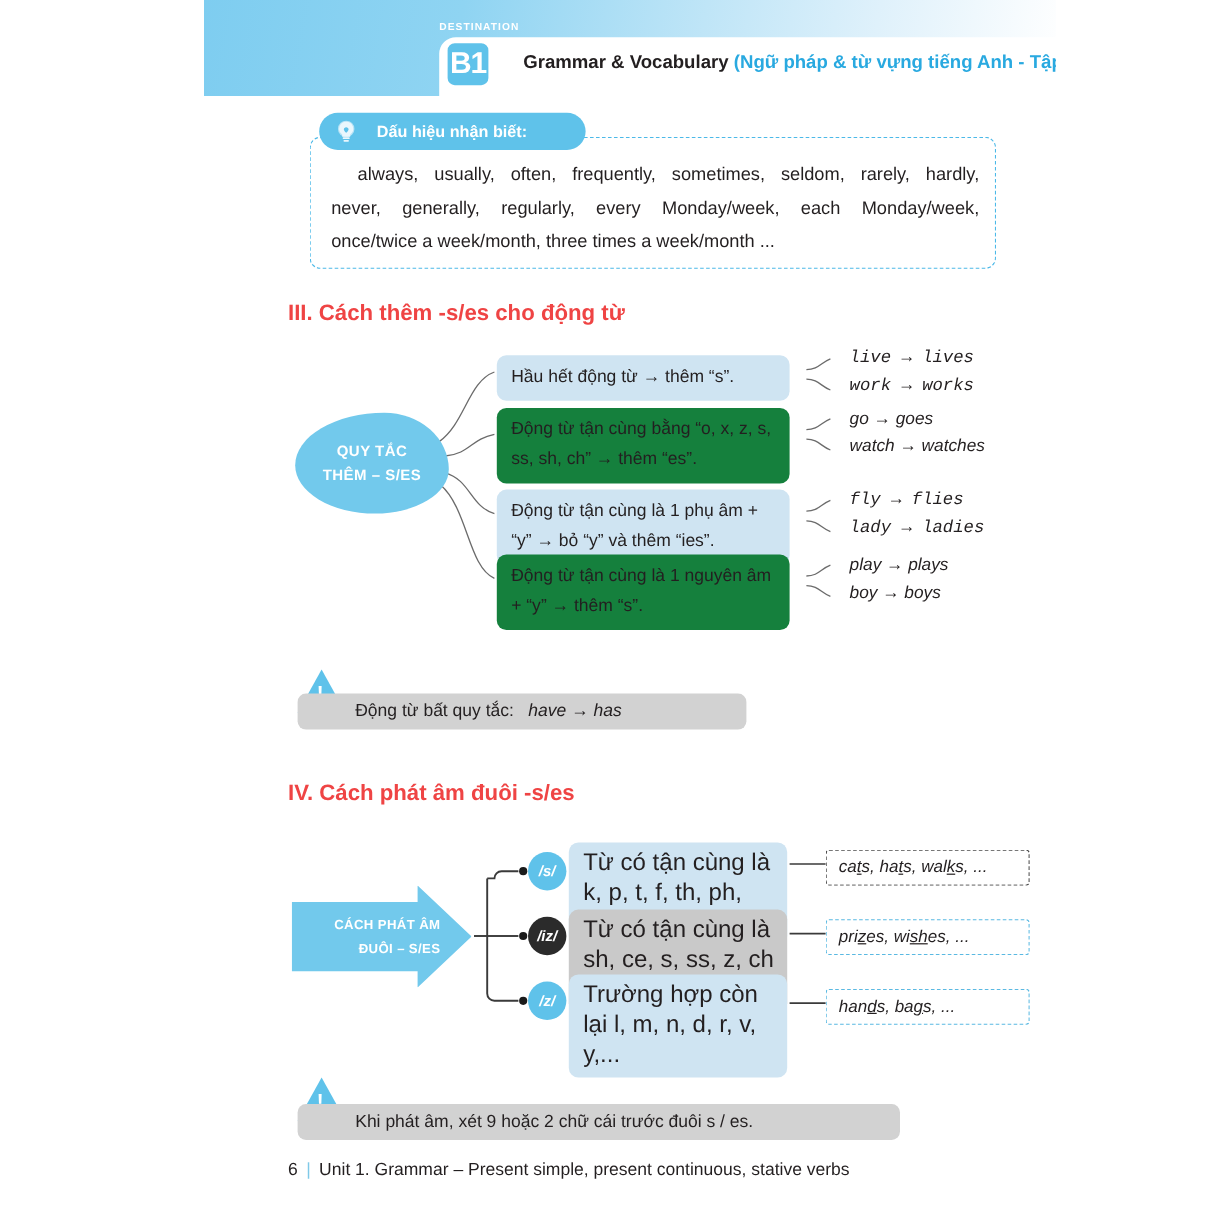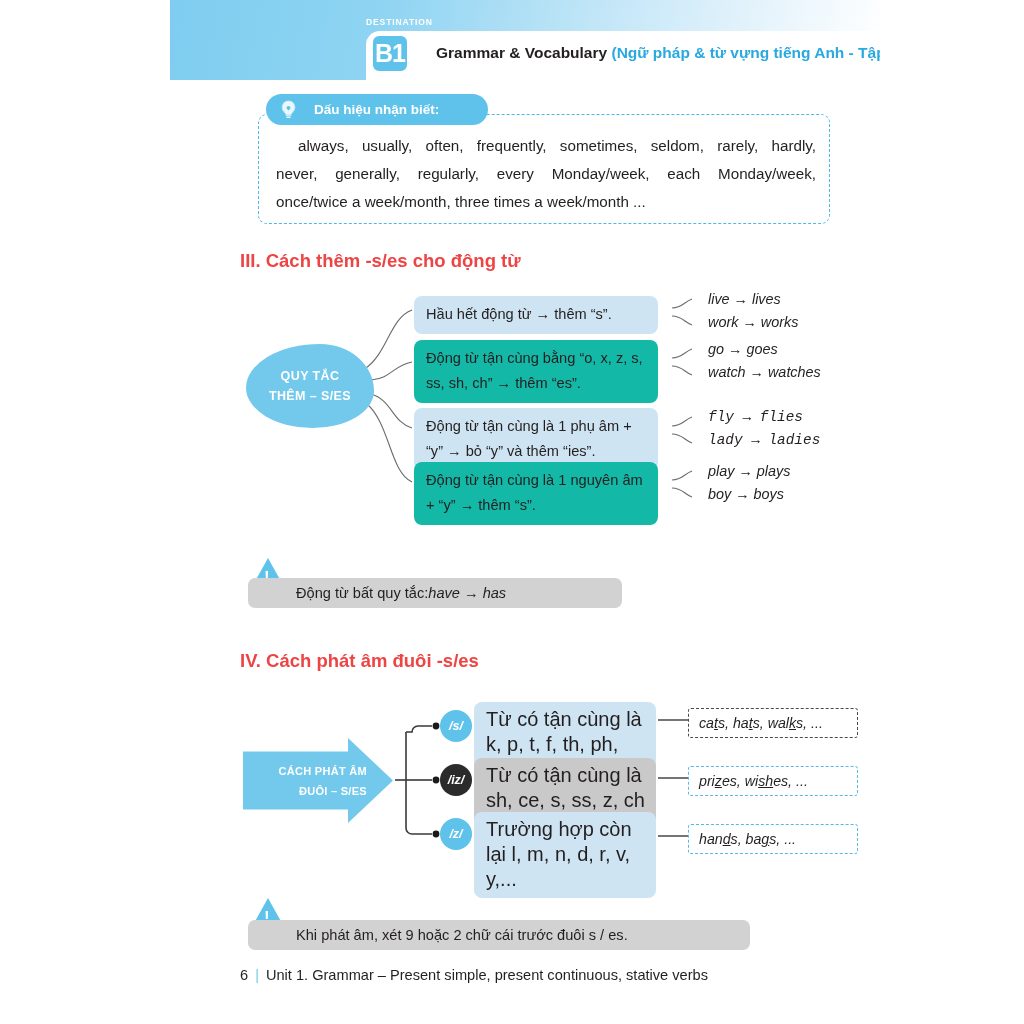--- a/index.html
+++ b/index.html
@@ -97,21 +97,21 @@
     text-align:center;letter-spacing:.4px;
   }
   .rule-box{
     position:absolute;left:174px;
     width:244px;box-sizing:border-box;
     border-radius:8px;
     padding:6px 12px 7px 12px;
     font-size:14.6px;line-height:25px;color:#231f20;
   }
   .rule-box.blue{background:#cfe4f2;}
-  .rule-box.gray{background:#14b8a6;}
+  .rule-box.gray{background:#15803d;}
   .ex-group{
     position:absolute;left:452px;
     font-size:14.4px;line-height:23px;font-style:italic;color:#231f20;
     white-space:nowrap;
   }
   .ex-group div{padding-left:16px;}
 
   
   .warn-tri{
     position:absolute;
@@ -121,20 +121,21 @@
     border-bottom:36px solid #5fc2ea;
   }
   .warn-excl{
     position:absolute;color:#ffffff;font-weight:bold;font-size:17px;
   }
   .warn-bar{
     position:absolute;background:#d2d2d2;border-radius:7px;
     display:flex;align-items:center;
     font-size:14.6px;color:#231f20;
     padding:0 16px 0 48px;
+    gap:12px;
   }
   .warn-bar i{font-style:italic;}
 
   
   .map4{position:absolute;left:240px;top:690px;width:620px;height:210px;}
   .arrow-shape{
     position:absolute;left:3px;top:48px;width:150px;height:85px;
     background:#72c9ec;
     clip-path:polygon(0% 16%, 70% 16%, 70% 0%, 100% 50%, 70% 100%, 70% 84%, 0% 84%);
     display:flex;flex-direction:column;align-items:flex-end;justify-content:center;
@@ -242,21 +243,21 @@
         <path d="M432 206 C 442 206, 444 212, 452 215"></path>
       </g>
     </svg>
 
     <div class="blob">
       <span>QUY TẮC</span>
       <span>THÊM – S/ES</span>
     </div>
 
     <div class="rule-box blue" style="top:14px;">Hầu hết động từ → thêm “s”.</div>
-    <div class="ex-group" style="top:6px;">
+    <div class="ex-group" style="top:6px;font-family:Liberation Mono, monospace;">
       <div>live → lives</div>
       <div>work → works</div>
     </div>
 
     <div class="rule-box gray" style="top:58px;">Động từ tận cùng bằng “o, x, z, s, ss, sh, ch” → thêm “es”.</div>
     <div class="ex-group" style="top:56px;">
       <div>go → goes</div>
       <div>watch → watches</div>
     </div>
 

